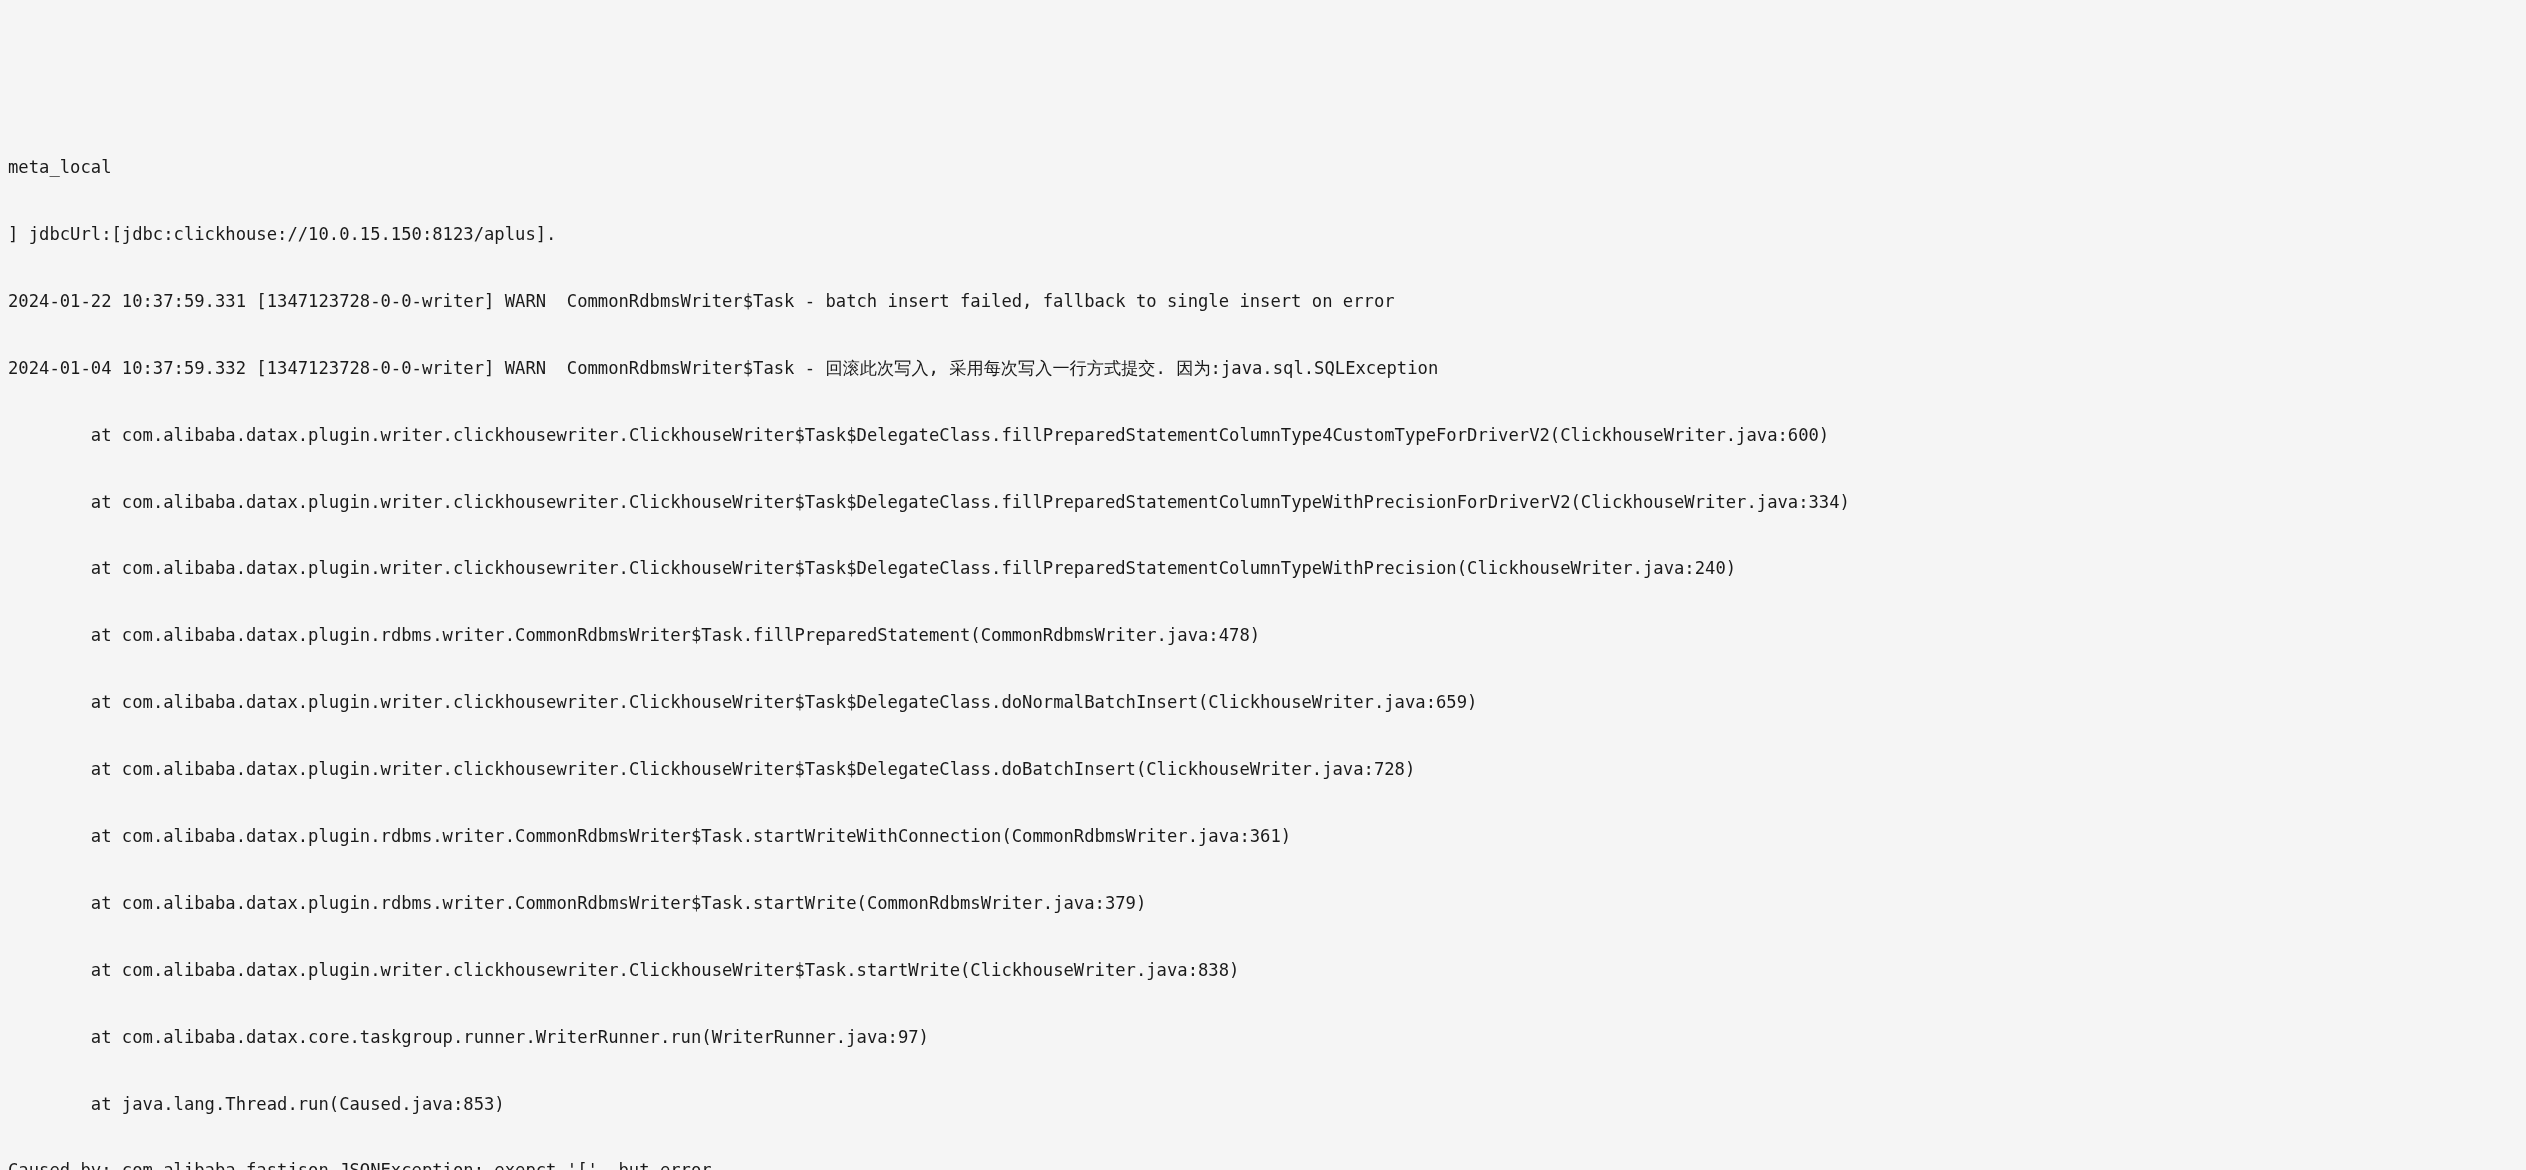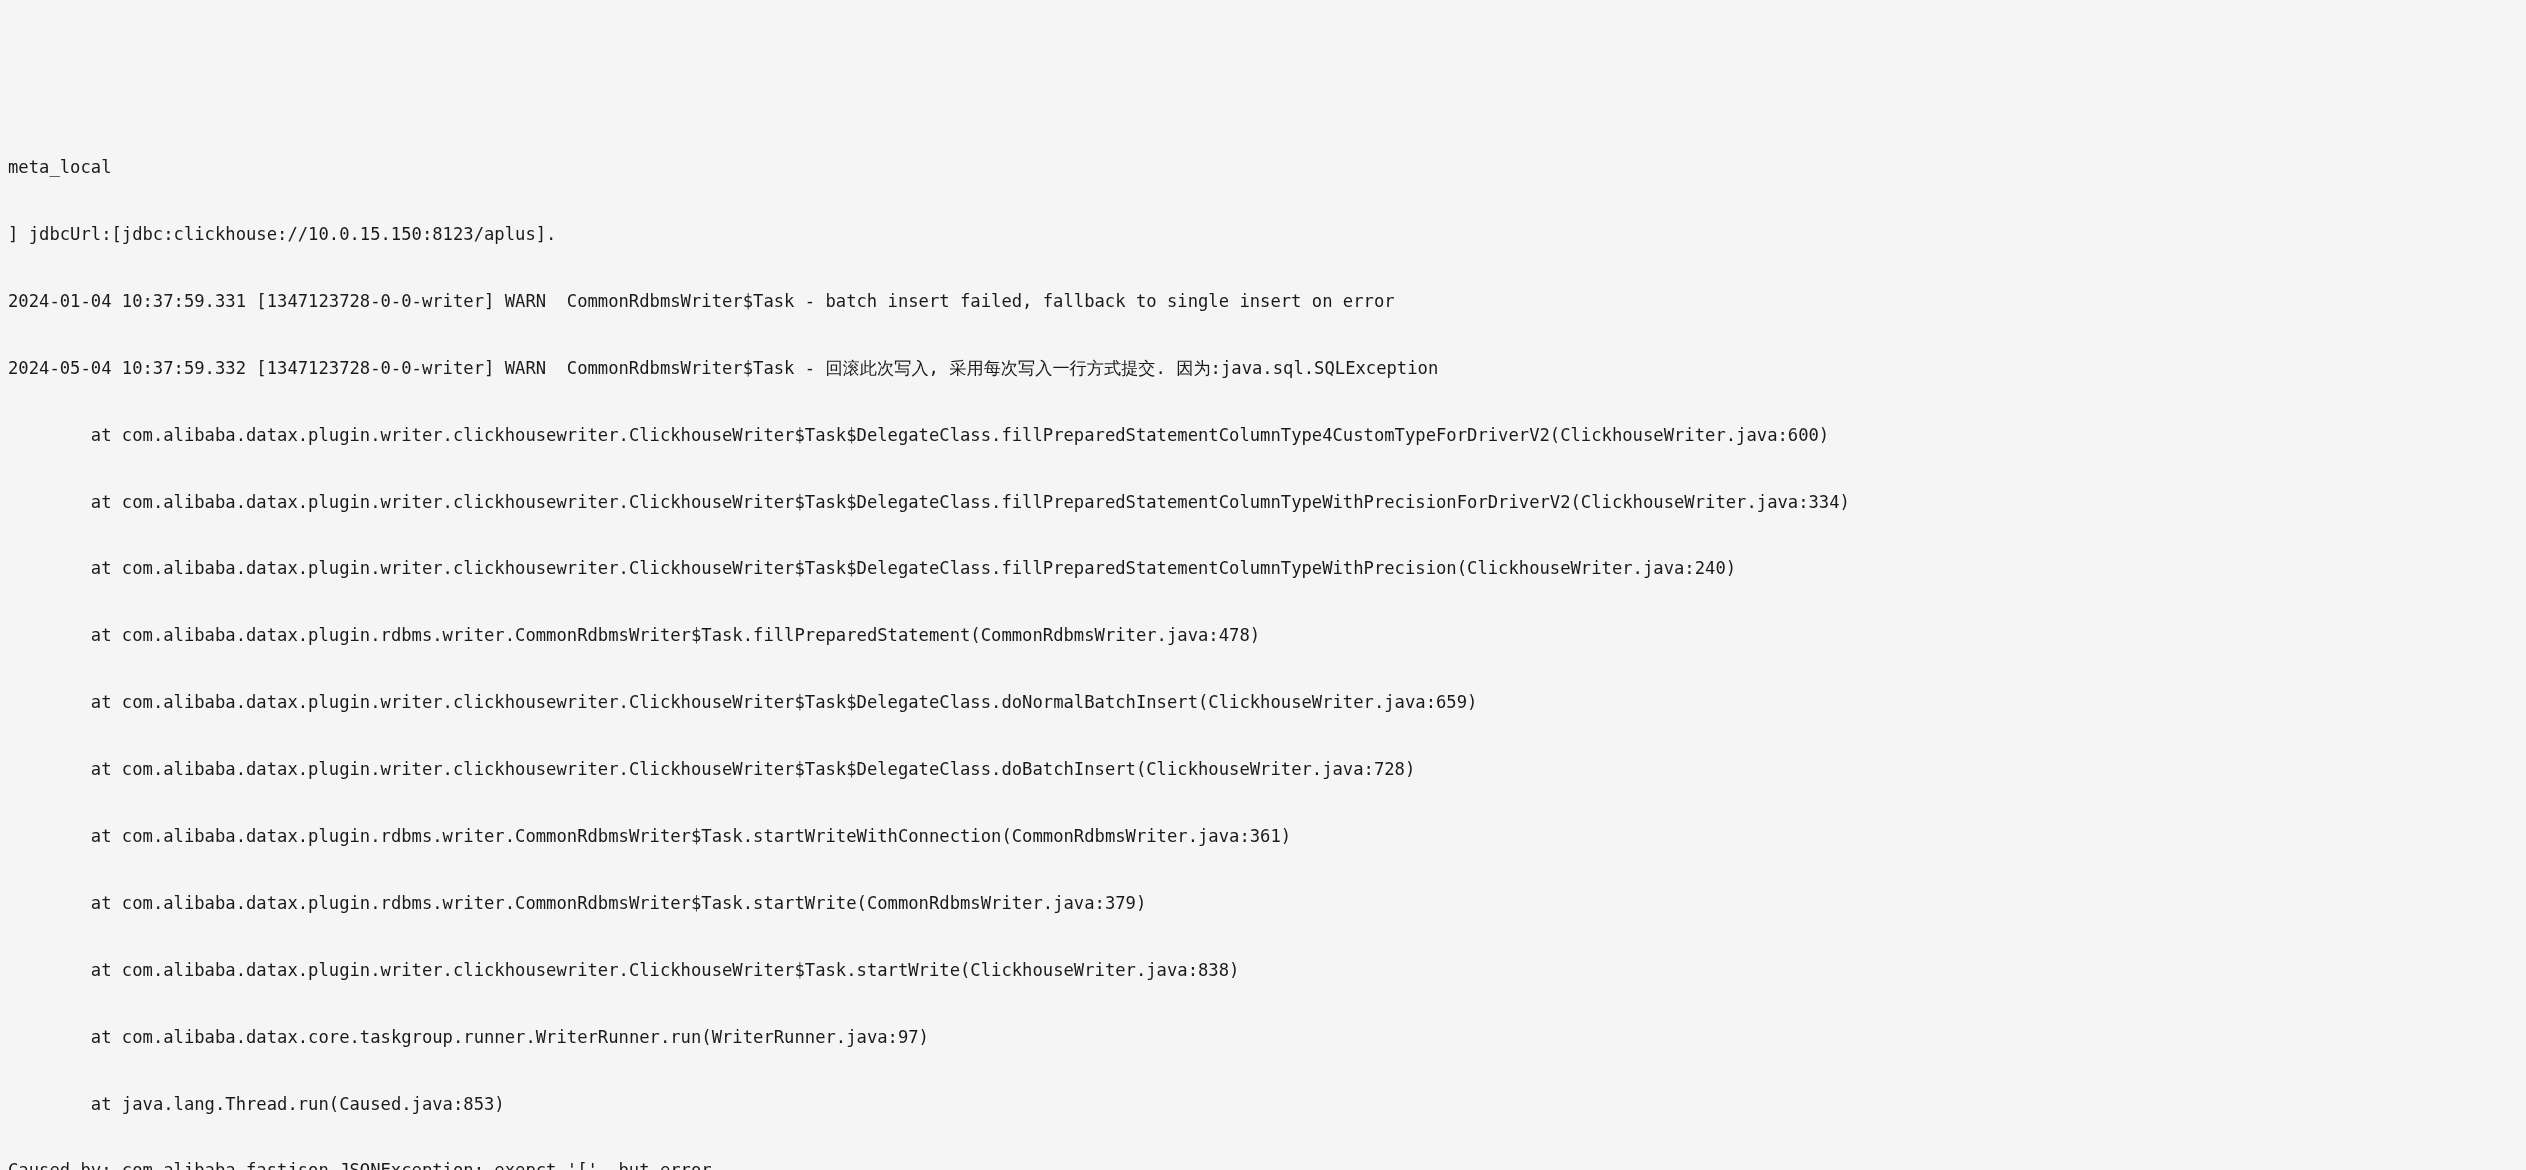--- a/index.html
+++ b/index.html
@@ -18,22 +18,22 @@
   }
 </style>
 </head>
 <body>
 
 
 
 <div class="log">
   <div>meta_local</div>
   <div>] jdbcUrl:[jdbc:clickhouse://10.0.15.150:8123/aplus].</div>
-  <div>2024-01-04 10:37:59.331 [1347123728-0-0-writer] WARN  CommonRdbmsWriter$Task - batch insert failed, fallback to single insert on error</div>
-  <div>2024-05-04 10:37:59.332 [1347123728-0-0-writer] WARN  CommonRdbmsWriter$Task - 回滚此次写入, 采用每次写入一行方式提交. 因为:java.sql.SQLException</div>
+  <div>2024-01-22 10:37:59.331 [1347123728-0-0-writer] WARN  CommonRdbmsWriter$Task - batch insert failed, fallback to single insert on error</div>
+  <div>2024-01-04 10:37:59.332 [1347123728-0-0-writer] WARN  CommonRdbmsWriter$Task - 回滚此次写入, 采用每次写入一行方式提交. 因为:java.sql.SQLException</div>
   <div>        at com.alibaba.datax.plugin.writer.clickhousewriter.ClickhouseWriter$Task$DelegateClass.fillPreparedStatementColumnType4CustomTypeForDriverV2(ClickhouseWriter.java:600)</div>
   <div>        at com.alibaba.datax.plugin.writer.clickhousewriter.ClickhouseWriter$Task$DelegateClass.fillPreparedStatementColumnTypeWithPrecisionForDriverV2(ClickhouseWriter.java:334)</div>
   <div>        at com.alibaba.datax.plugin.writer.clickhousewriter.ClickhouseWriter$Task$DelegateClass.fillPreparedStatementColumnTypeWithPrecision(ClickhouseWriter.java:240)</div>
   <div>        at com.alibaba.datax.plugin.rdbms.writer.CommonRdbmsWriter$Task.fillPreparedStatement(CommonRdbmsWriter.java:478)</div>
   <div>        at com.alibaba.datax.plugin.writer.clickhousewriter.ClickhouseWriter$Task$DelegateClass.doNormalBatchInsert(ClickhouseWriter.java:659)</div>
   <div>        at com.alibaba.datax.plugin.writer.clickhousewriter.ClickhouseWriter$Task$DelegateClass.doBatchInsert(ClickhouseWriter.java:728)</div>
   <div>        at com.alibaba.datax.plugin.rdbms.writer.CommonRdbmsWriter$Task.startWriteWithConnection(CommonRdbmsWriter.java:361)</div>
   <div>        at com.alibaba.datax.plugin.rdbms.writer.CommonRdbmsWriter$Task.startWrite(CommonRdbmsWriter.java:379)</div>
   <div>        at com.alibaba.datax.plugin.writer.clickhousewriter.ClickhouseWriter$Task.startWrite(ClickhouseWriter.java:838)</div>
   <div>        at com.alibaba.datax.core.taskgroup.runner.WriterRunner.run(WriterRunner.java:97)</div>

